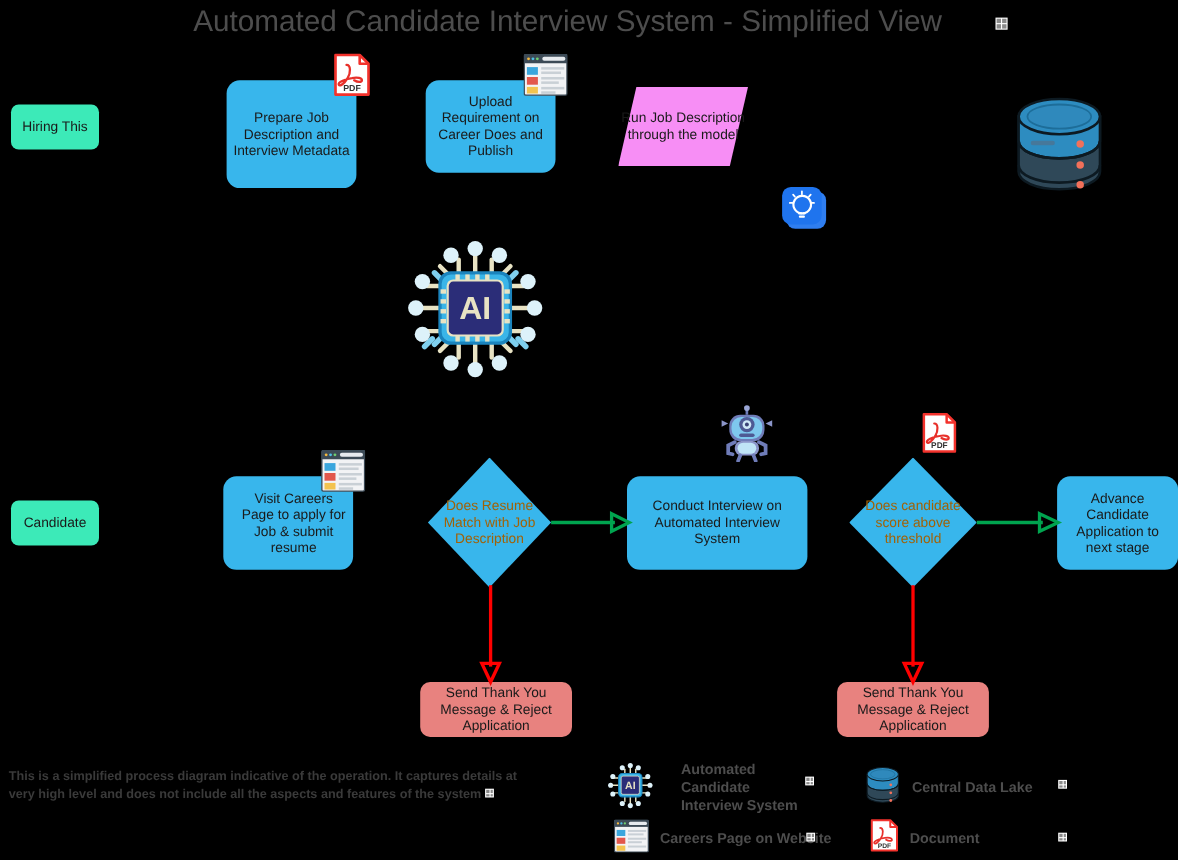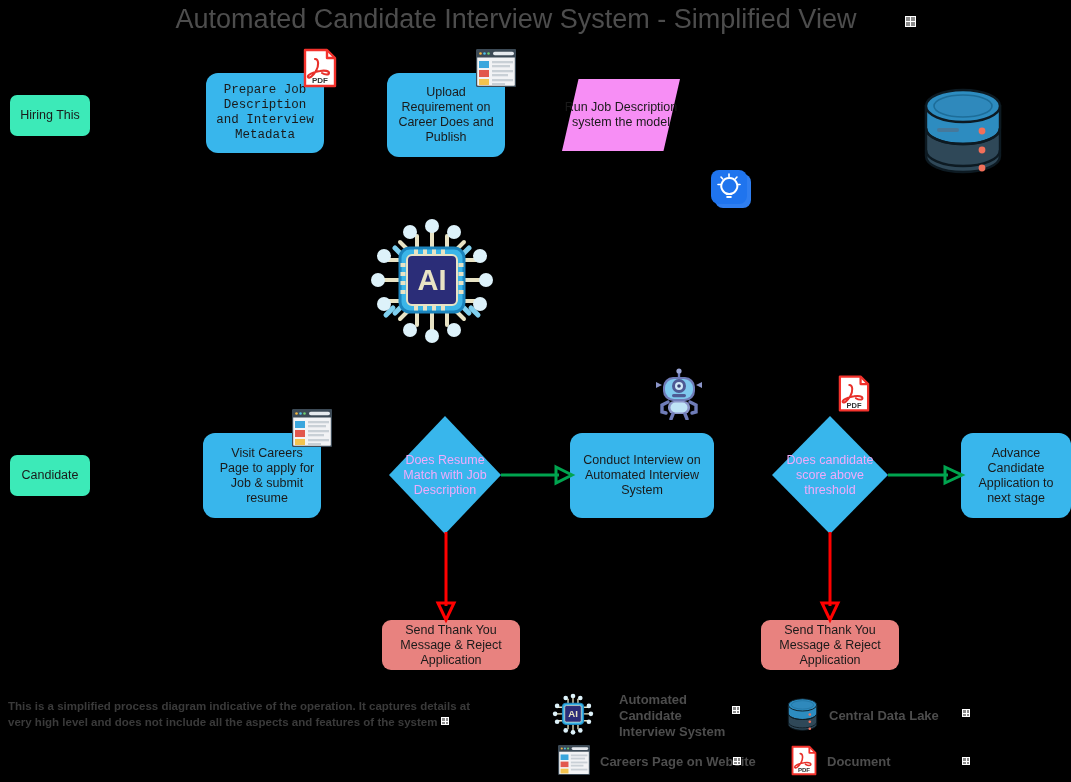--- a/index.html
+++ b/index.html
@@ -88,21 +88,21 @@
   }
   .diamond-text {
     position: absolute;
     inset: 0;
     display: flex;
     align-items: center;
     justify-content: center;
     text-align: center;
     font-size: 12.5px;
     line-height: 15px;
-    color: #f0abfc;
+    color: #a16207;
     z-index: 2;
   }
 
   
   .conn { position: absolute; }
   .conn svg { display: block; overflow: visible; }
 
   
   .icon { position: absolute; }
   .icon svg { display: block; }
@@ -163,43 +163,43 @@
   </div>
 
   <div class="node pill" style="left:10px; top:95px; width:80px; height:41px;">
     <span class="lbl">Hiring This</span>
   </div>
 
   <div class="node pill" style="left:10px; top:455px; width:80px; height:41px;justify-content:center;">
     <span class="lbl">Candidate</span>
   </div>
 
-  <div class="node process" style="left:206px; top:73px; width:118px; height:80px;font-family:Liberation Mono, monospace;">
+  <div class="node process" style="left:206px; top:73px; width:118px; height:98px;">
     <span class="lbl">Prepare Job Description and Interview Metadata</span>
   </div>
 
   <div class="node process" style="left:387px; top:73px; width:118px; height:84px;">
     <span class="lbl">Upload Requirement on Career Does and Publish</span>
   </div>
 
   <div class="para-wrap" style="left:562px; top:79px; width:118px; height:72px;">
     <div class="para-shape"></div>
-    <div class="para-text">Run Job Description system the model</div>
+    <div class="para-text">Run Job Description through the model</div>
   </div>
 
   <div class="node process" style="left:203px; top:433px; width:118px; height:85px;padding-left:16px;">
     <span class="lbl">Visit Careers Page to apply for Job &amp; submit resume</span>
   </div>
 
   <div class="diamond-wrap" style="left:389px; top:416px; width:112px; height:118px;">
     <div class="diamond-shape"></div>
     <div class="diamond-text">Does Resume Match with Job Description</div>
   </div>
 
-  <div class="node process" style="left:570px; top:433px; width:144px; height:85px;">
+  <div class="node process" style="left:570px; top:433px; width:164px; height:85px;">
     <span class="lbl">Conduct Interview on Automated Interview System</span>
   </div>
 
   <div class="diamond-wrap" style="left:772px; top:416px; width:116px; height:118px;">
     <div class="diamond-shape"></div>
     <div class="diamond-text">Does candidate score above threshold</div>
   </div>
 
   <div class="node process" style="left:961px; top:433px; width:110px; height:85px;">
     <span class="lbl">Advance Candidate Application to next stage</span>

